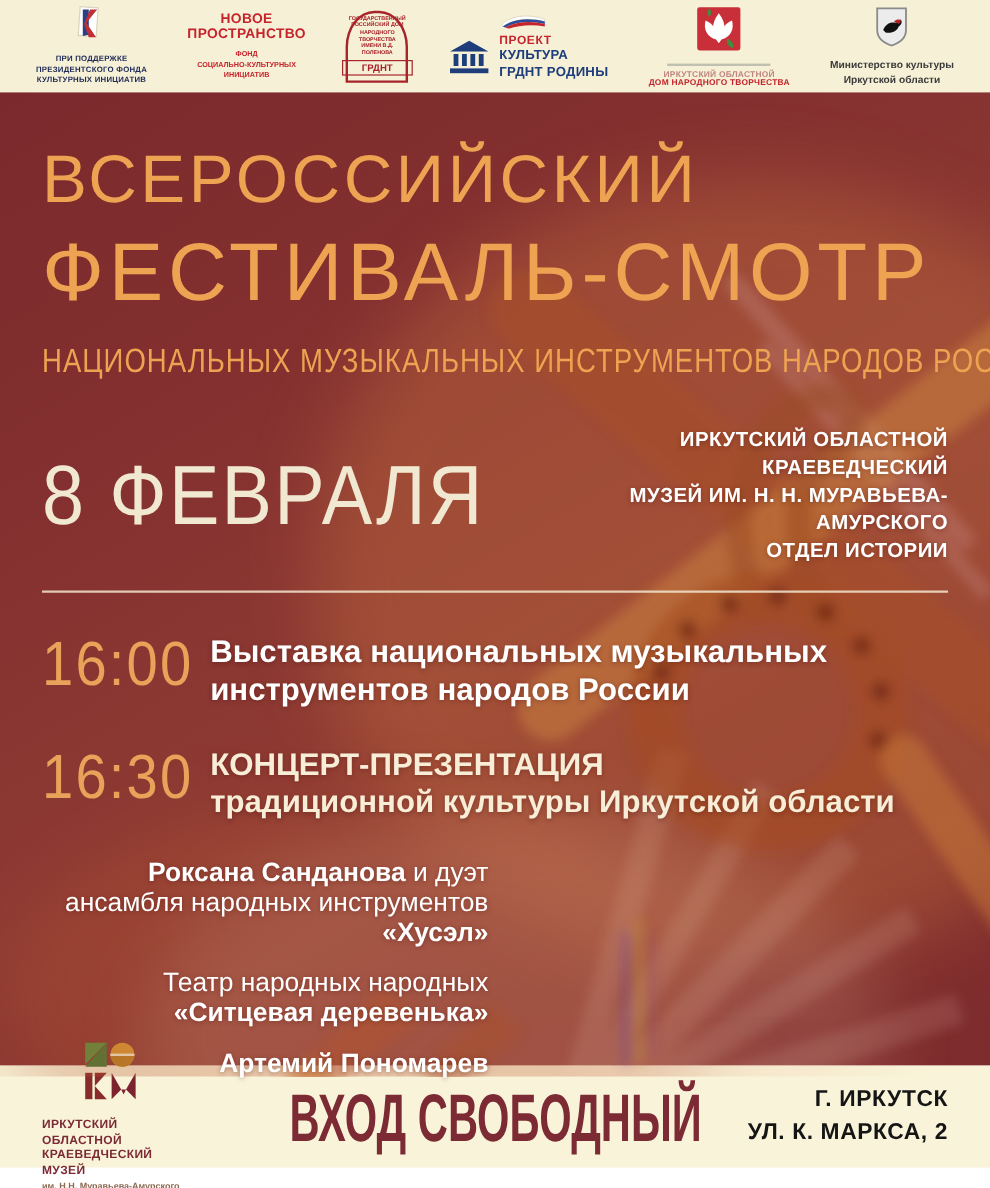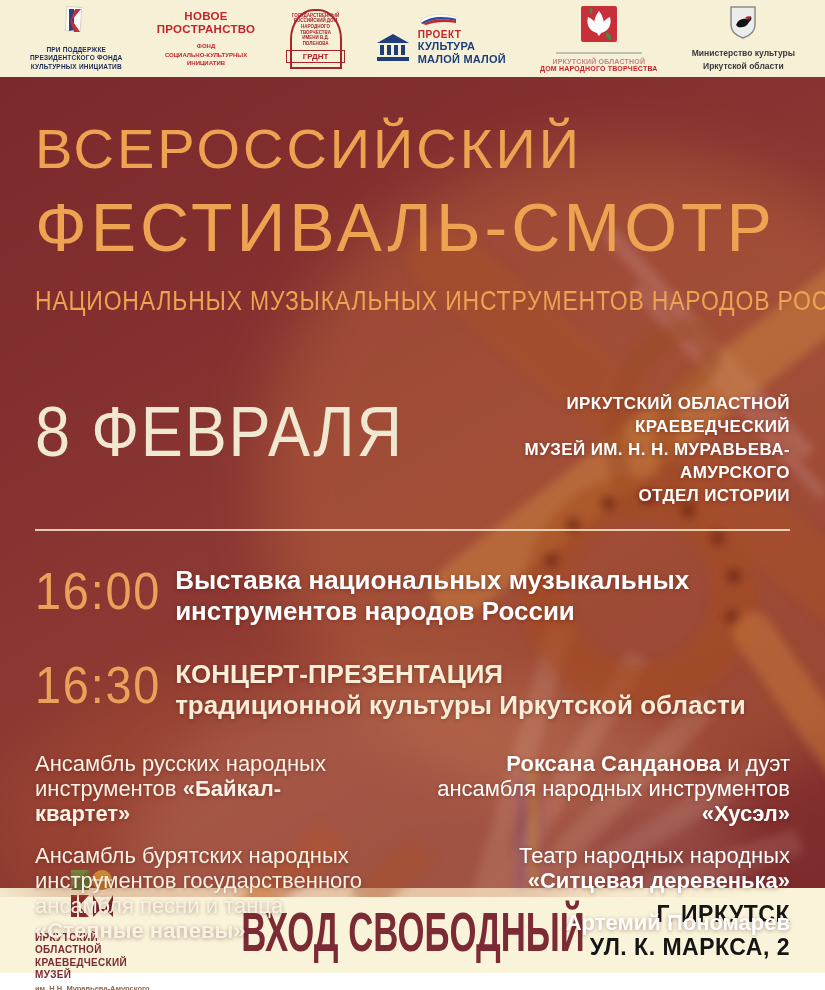--- a/index.html
+++ b/index.html
@@ -35,21 +35,21 @@
   .main { position:relative; height:811px;
     background:linear-gradient(150deg,#7B292C 0%, #843030 28%, #8E3A33 55%, #83302F 80%, #7E2B2D 100%); }
   .art { position:absolute; inset:0; width:825px; height:820px; z-index:1; }
   .content { position:relative; z-index:2; padding:44px 35px 0; }
 
   .t1 { font-size:56px; font-weight:normal; color:#EDA351; letter-spacing:3px; line-height:1.0; }
   .t2 { font-size:68px; font-weight:normal; color:#EDA351; letter-spacing:4px; line-height:1.0; margin-top:16px; }
   .subtitle { font-size:28px; color:#EDA351; white-space:nowrap; display:inline-block;
     transform:scaleX(.82); transform-origin:left; letter-spacing:1px; margin-top:24px; }
 
-  .date-row { display:flex; justify-content:space-between; align-items:flex-start; margin-top:75px; }
+  .date-row { display:flex; justify-content:space-between; align-items:center; margin-top:38px; }
   .date { font-size:70px; color:#F1E8D2; white-space:nowrap; display:inline-block;
     transform:scaleX(.9); transform-origin:left; letter-spacing:2px; }
   .venue { text-align:right; color:#FFFFFF; font-weight:bold; font-size:17px; line-height:23px;
     letter-spacing:.4px; text-shadow:0 1px 4px rgba(80,20,15,.4); }
 
   .rule { border:none; border-top:2px solid rgba(242,230,206,.85); margin-top:22px; }
 
   .sched { display:flex; align-items:flex-start; }
   .sched.first { margin-top:34px; }
   .sched.second { margin-top:32px; }
@@ -65,21 +65,21 @@
   .pcol.right { width:372px; color:#FFFFFF; text-align:right; }
   .pitem + .pitem { margin-top:17px; }
   .b { font-weight:bold; }
 
   
   .museum { display:flex; align-items:center; gap:9px;flex-direction:column; }
   .museum-name { font-size:10px; font-weight:bold; color:#7B2A33; line-height:12.5px; letter-spacing:.3px; }
   .museum-sub { font-size:7.5px; font-weight:bold; color:#8B6A52; margin-top:2px; }
   .admission { position:absolute; left:50%; top:50%; transform:translate(-50%,-50%) scaleX(.62);
     font-size:56px; font-weight:bold; color:#7C2B35; white-space:nowrap; letter-spacing:0; }
-  .address { margin-left:auto; text-align:right; font-size:23px; font-weight:bold; color:#151515;
+  .address { margin-left:auto; text-align:right; font-size:19px; font-weight:bold; color:#151515;
     line-height:1.4; letter-spacing:.5px; }
 </style>
 </head>
 <body>
 
 <div class="poster">
 
   <header class="band top">
 
     <div class="lg">
@@ -135,21 +135,21 @@
       <div class="kmr-text">
         <span>
           <svg width="40" height="14" viewBox="0 0 40 14">
             <path d="M2 10 C12 2 26 2 38 6 L38 8 C26 5 13 5 3 12 Z" fill="#FFFFFF" stroke="#cfcab0" stroke-width=".5"></path>
             <path d="M3 12 C13 5 26 5 38 8 L38 10 C26 7 14 8 5 13 Z" fill="#2A4C9B"></path>
             <path d="M5 13 C14 8 26 7 38 10 L38 12 C27 10 16 11 8 14 Z" fill="#C5242C"></path>
           </svg>
         </span>
         <div class="kmr-proekt">ПРОЕКТ</div>
         <div class="kmr-line">КУЛЬТУРА</div>
-        <div class="kmr-line">МАЛОЙ МАЛОЙ</div>
+        <div class="kmr-line">ГРДНТ РОДИНЫ</div>
       </div>
     </div>
 
     <div class="lg">
       <span>
         <svg width="38" height="38" viewBox="0 0 38 38">
           <rect x="1" y="1" width="36" height="36" rx="2" fill="#C92F38"></rect>
           <path d="M19 31 C13 24 12 15 19 6 C26 15 25 24 19 31 Z" fill="#FFFFFF"></path>
           <path d="M17 28 C9 26 6 19 8 12 C15 15 18 21 17 28 Z" fill="#FFFFFF"></path>
           <path d="M21 28 C29 26 32 19 30 12 C23 15 20 21 21 28 Z" fill="#FFFFFF"></path>
@@ -253,24 +253,20 @@
 
       <div class="sched second">
         <span class="time">16:30</span>
         <div class="sched-lines">
           <div>КОНЦЕРТ-ПРЕЗЕНТАЦИЯ</div>
           <div>традиционной культуры Иркутской области</div>
         </div>
       </div>
 
       <div class="performers">
-        <div class="pcol left">
-          <p class="pitem"><span>Ансамбль русских народных инструментов </span><span class="b">«Байкал-квартет»</span></p>
-          <p class="pitem"><span>Ансамбль бурятских народных инструментов государственного ансамбля песни и танца </span><span class="b">«Степные напевы»</span></p>
-        </div>
         <div class="pcol right">
           <p class="pitem"><span class="b">Роксана Санданова</span><span> и дуэт ансамбля народных инструментов </span><span class="b">«Хусэл»</span></p>
           <p class="pitem"><span>Театр народных народных </span><span class="b">«Ситцевая деревенька»</span></p>
           <p class="pitem"><span class="b">Артемий Пономарев</span></p>
         </div>
       </div>
     </div>
   </main>
 
   <footer class="band bottom">

